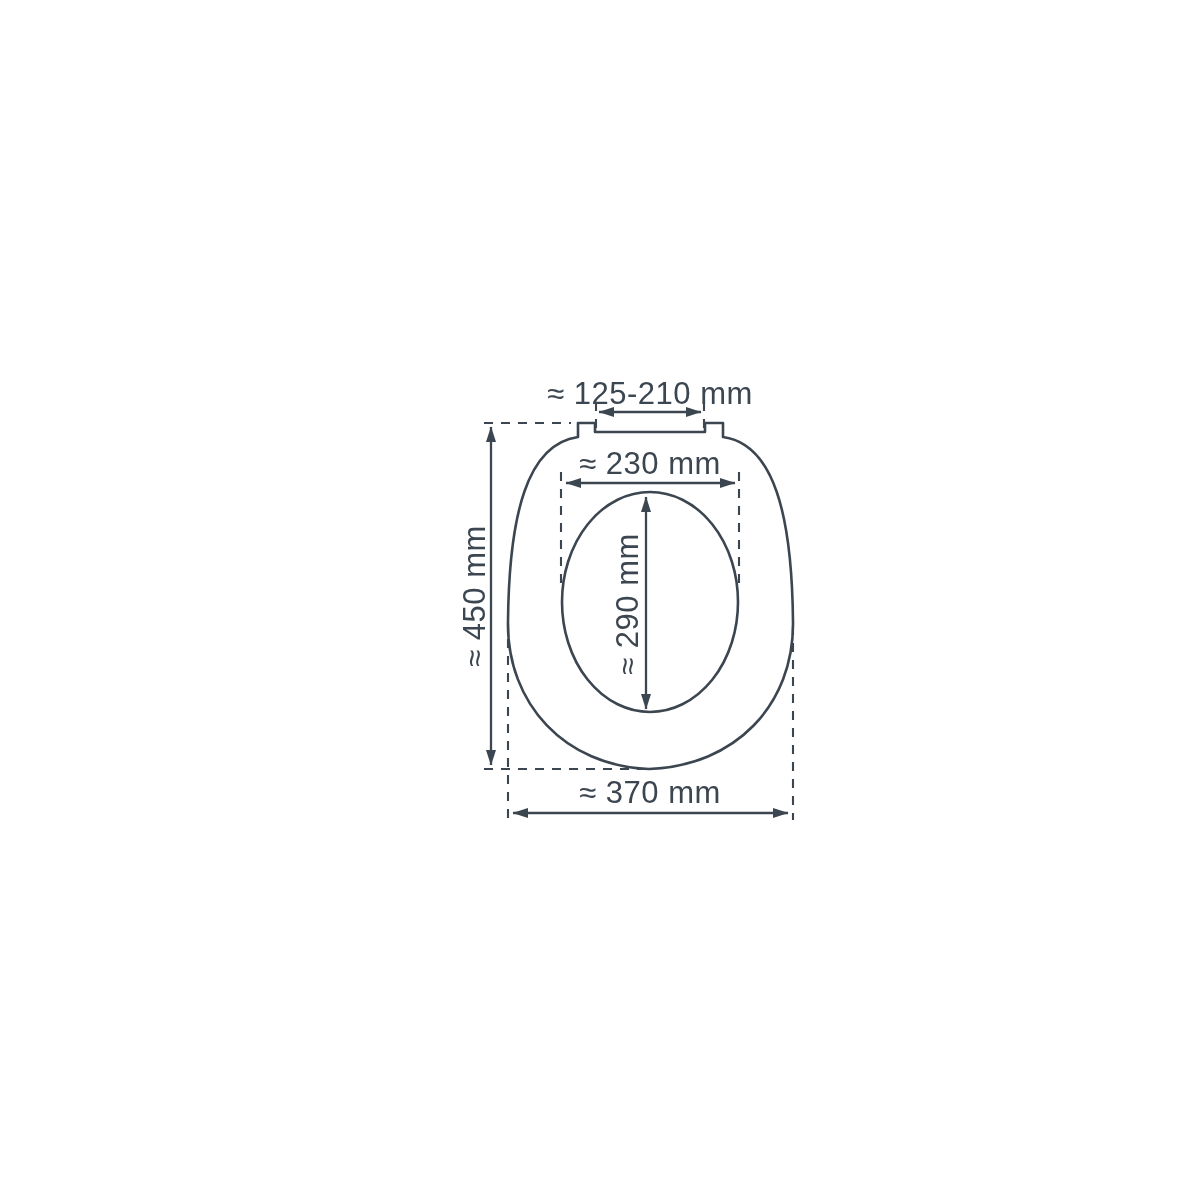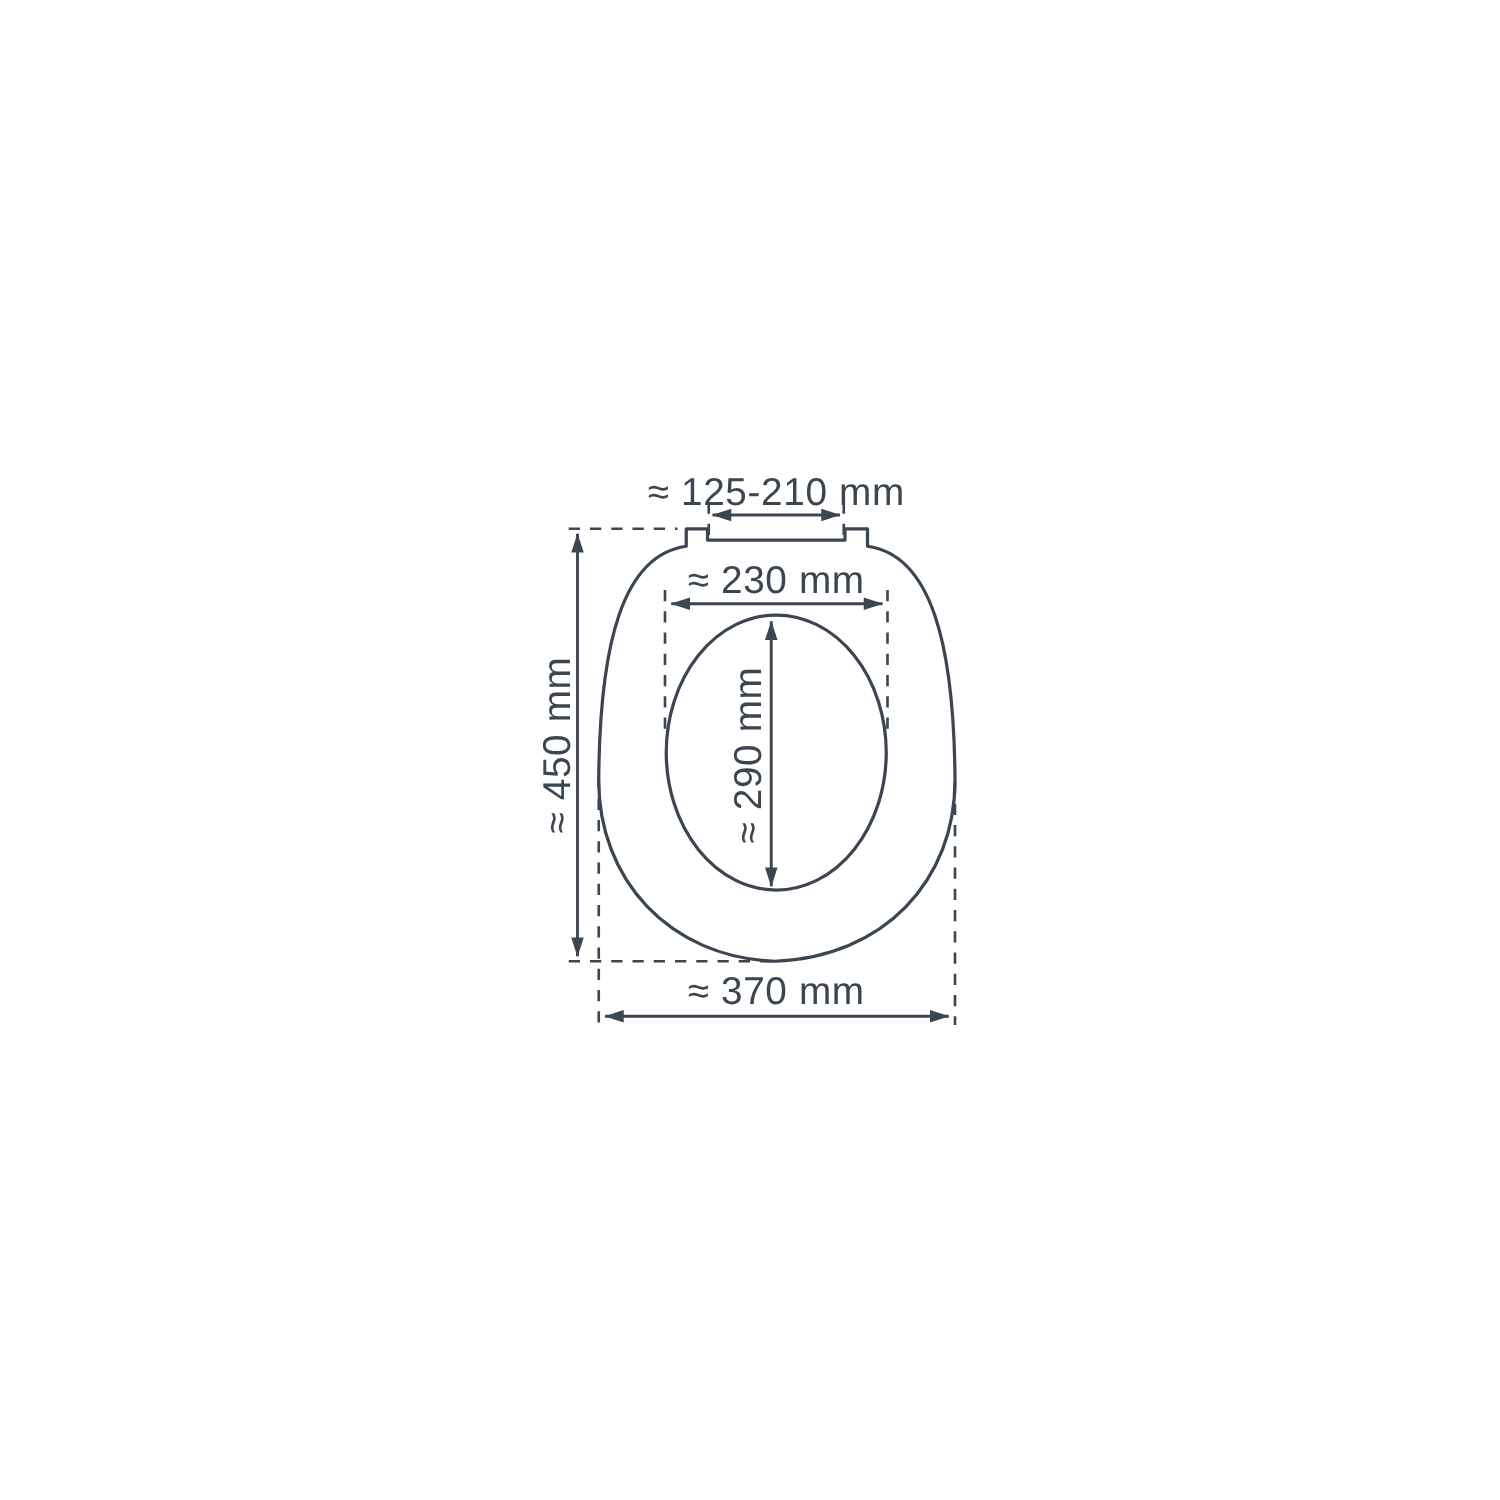--- a/index.html
+++ b/index.html
@@ -11,20 +11,21 @@
     padding:0;
     width:1200px;
     height:1200px;
     background:var(--bg-color);
     font-family:"Liberation Sans", sans-serif;
   }
   .stage{
     width:1072px;
     height:1200px;
     position:relative;
+    padding-left:29px;
   }
   svg{display:block;}
   .outline{
     fill:none;
     stroke:var(--line-color);
     stroke-width:2.6;
     stroke-linejoin:round;
   }
   .dim-line{
     fill:none;

